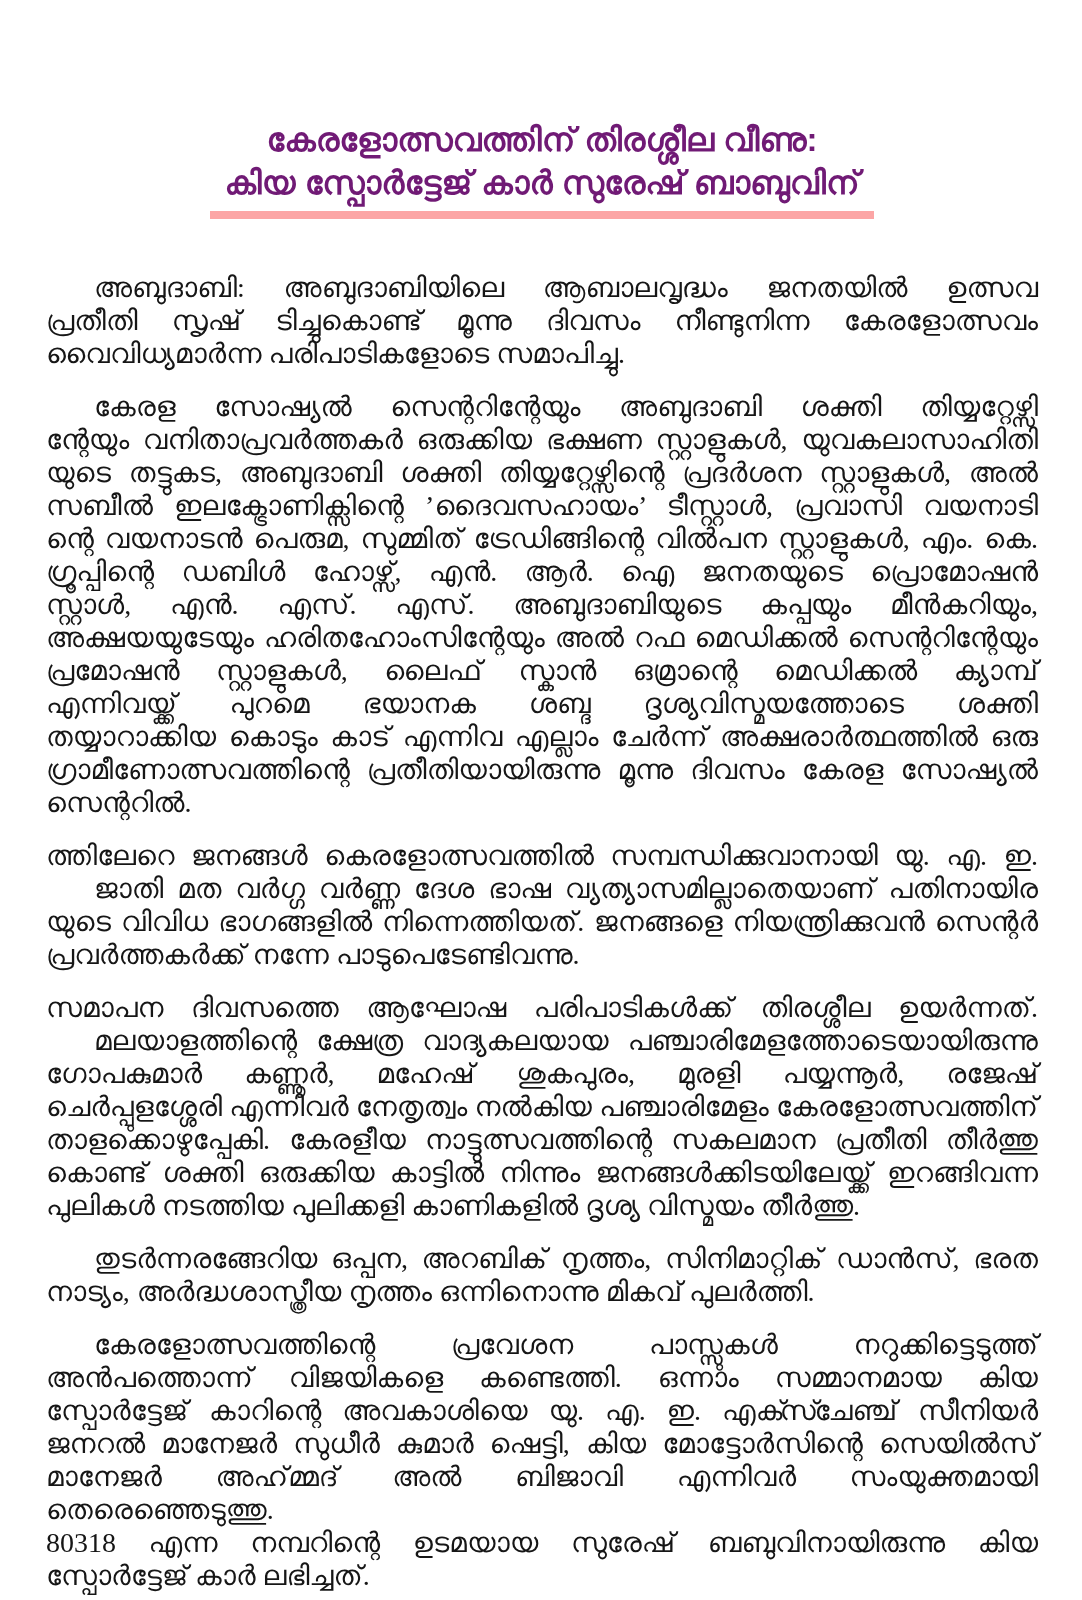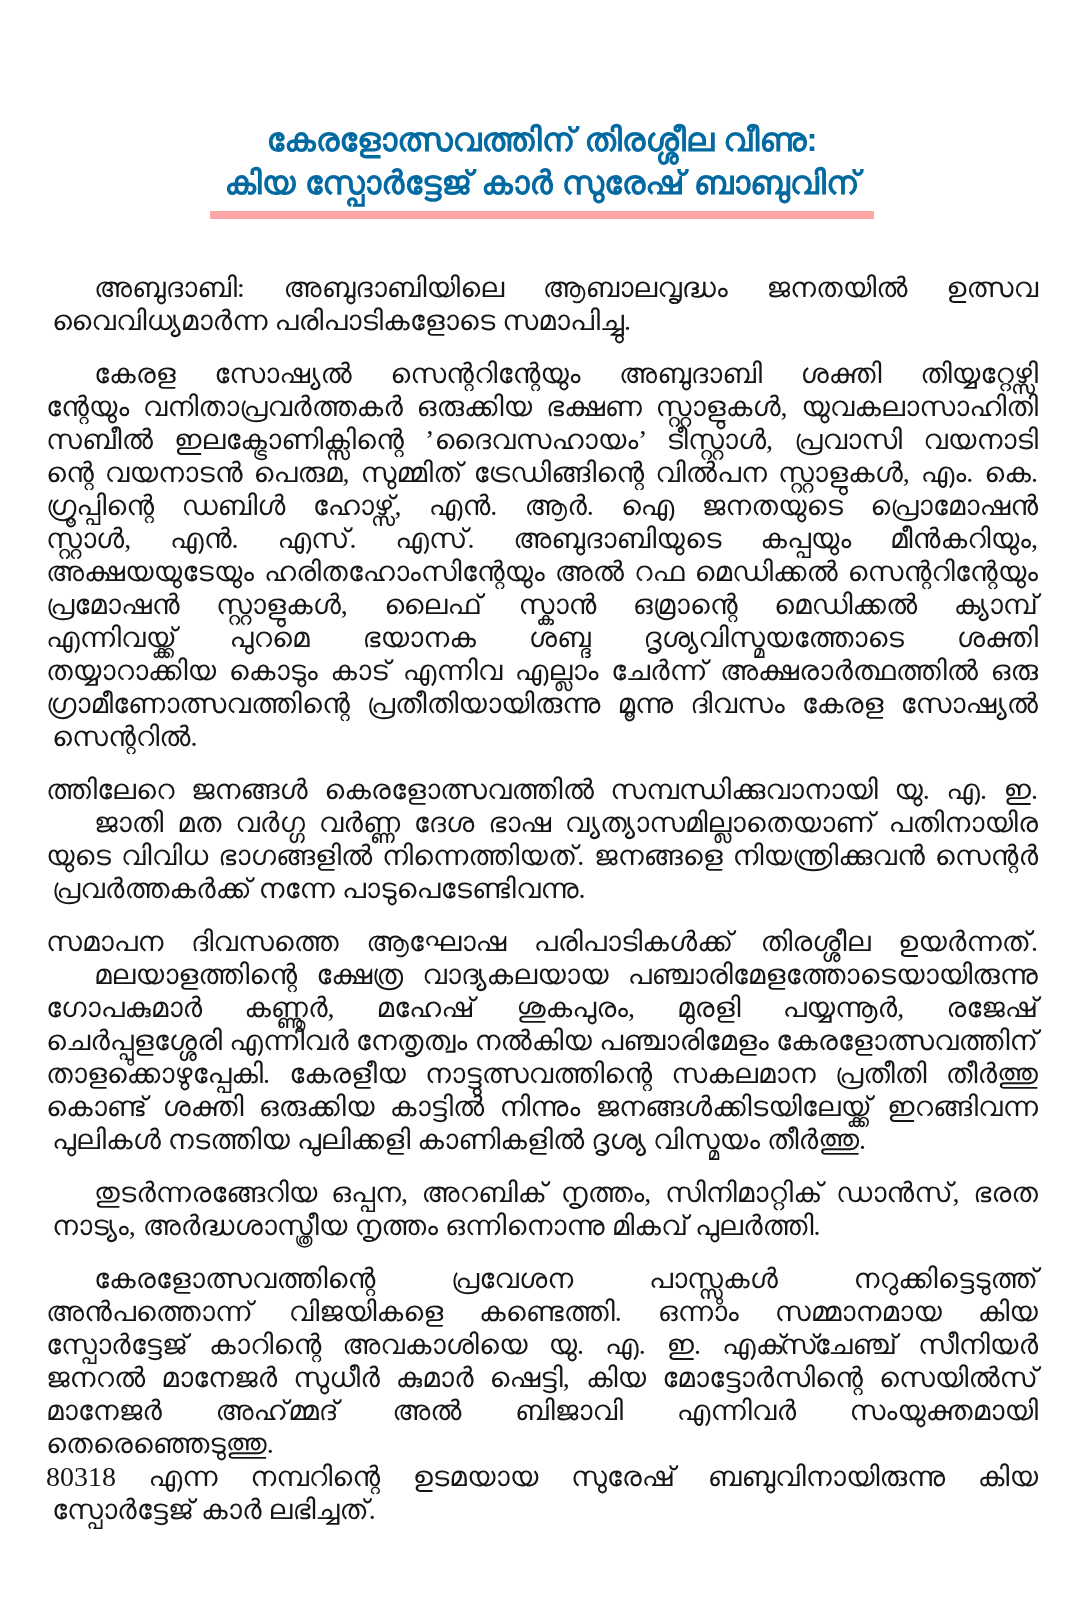--- a/index.html
+++ b/index.html
@@ -16,21 +16,21 @@
     width: 1082px;
     height: 1600px;
     padding: 118px 44px 30px 46px;
     background: #ffffff;
   }
   .title-block {
     text-align: center;
     font-weight: 700;
     font-size: 33px;
     line-height: 43px;
-    color: #0369a1;
+    color: #701a75;
   }
   .title-line { white-space: nowrap; }
   .title-underline {
     display: inline-block;
     border-bottom: 8px solid #fca5a5;
     padding: 0 14px 7px 14px;
   }
   .article-body {
     margin-top: 52px;
     font-size: 28px;
@@ -38,41 +38,43 @@
     color: #161616;
   }
   .paragraph { margin: 0 0 20px 0; font-family: Liberation Serif, serif; }
   .line {
     text-align: justify;
     text-align-last: justify;
     white-space: normal;
     min-height: 33px;
   }
   .line.first { padding-left: 48px; }
-  .line.last { text-align-last: start; margin-left: 6px; }
+  .line.last { text-align-last: start; }
 </style>
 </head>
 <body>
 
 <div class="page">
   <header class="title-block">
     <div class="title-line">കേരളോത്സവത്തിന് തിരശ്ശീല വീണു:</div>
     <div class="title-line">
       <span class="title-underline">കിയ സ്പോർട്ടേജ് കാർ സുരേഷ് ബാബുവിന്</span>
     </div>
   </header>
 
   <section class="article-body">
       <div class="paragraph">
         <div class="line first">അബുദാബി:  അബുദാബിയിലെ ആബാലവൃദ്ധം ജനതയിൽ ഉത്സവ</div>
+        <div class="line">പ്രതീതി സൃഷ് ടിച്ചുകൊണ്ട് മൂന്നു ദിവസം നീണ്ടുനിന്ന കേരളോത്സവം</div>
         <div class="line last">വൈവിധ്യമാർന്ന പരിപാടികളോടെ സമാപിച്ചു.</div>
       </div>
       <div class="paragraph">
         <div class="line first">കേരള സോഷ്യൽ സെന്ററിന്റേയും അബുദാബി ശക്തി തിയ്യറ്റേഴ്സി</div>
         <div class="line">ന്റേയും വനിതാപ്രവർത്തകർ ഒരുക്കിയ ഭക്ഷണ സ്റ്റാളുകൾ, യുവകലാസാഹിതി</div>
+        <div class="line">യുടെ തട്ടുകട, അബുദാബി ശക്തി തിയ്യറ്റേഴ്സിന്റെ പ്രദർശന സ്റ്റാളുകൾ, അൽ</div>
         <div class="line">സബീൽ ഇലക്ട്രോണിക്സിന്റെ ’ദൈവസഹായം’ ടീസ്റ്റാൾ, പ്രവാസി വയനാടി</div>
         <div class="line">ന്റെ വയനാടൻ പെരുമ, സുമ്മിത് ട്രേഡിങ്ങിന്റെ വിൽപന സ്റ്റാളുകൾ, എം. കെ.</div>
         <div class="line">ഗ്രൂപ്പിന്റെ ഡബിൾ ഹോഴ്സ്, എൻ. ആർ. ഐ ജനതയുടെ പ്രൊമോഷൻ</div>
         <div class="line">സ്റ്റാൾ, എൻ. എസ്. എസ്. അബുദാബിയുടെ കപ്പയും മീൻകറിയും,</div>
         <div class="line">അക്ഷയയുടേയും ഹരിതഹോംസിന്റേയും അൽ റഫ മെഡിക്കൽ സെന്ററിന്റേയും</div>
         <div class="line">പ്രമോഷൻ സ്റ്റാളുകൾ, ലൈഫ് സ്കാൻ ഒമ്രാന്റെ മെഡിക്കൽ ക്യാമ്പ്</div>
         <div class="line">എന്നിവയ്ക്ക് പുറമെ ഭയാനക ശബ്ദ ദൃശ്യവിസ്മയത്തോടെ ശക്തി</div>
         <div class="line">തയ്യാറാക്കിയ കൊടും കാട് എന്നിവ എല്ലാം ചേർന്ന് അക്ഷരാർത്ഥത്തിൽ ഒരു</div>
         <div class="line">ഗ്രാമീണോത്സവത്തിന്റെ പ്രതീതിയായിരുന്നു മൂന്നു ദിവസം കേരള സോഷ്യൽ</div>
         <div class="line last">സെന്ററിൽ.</div>

